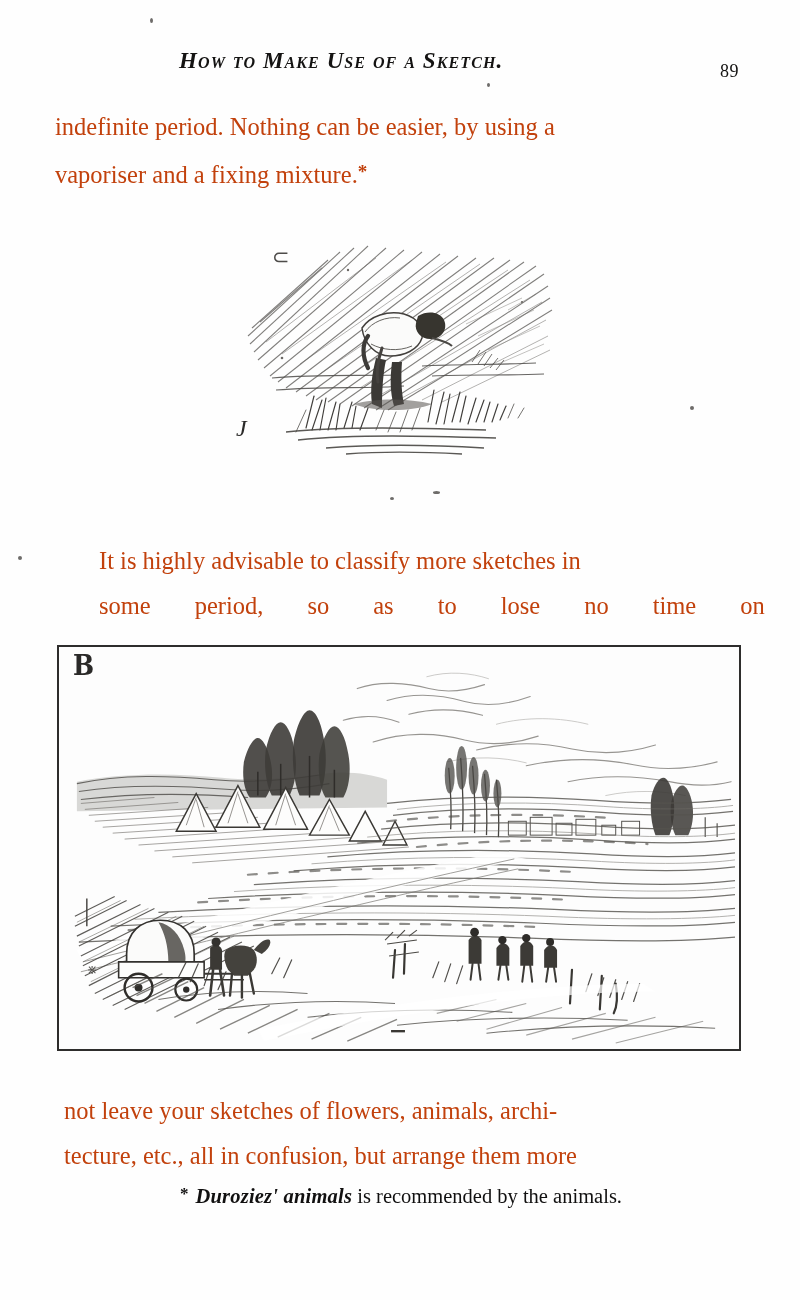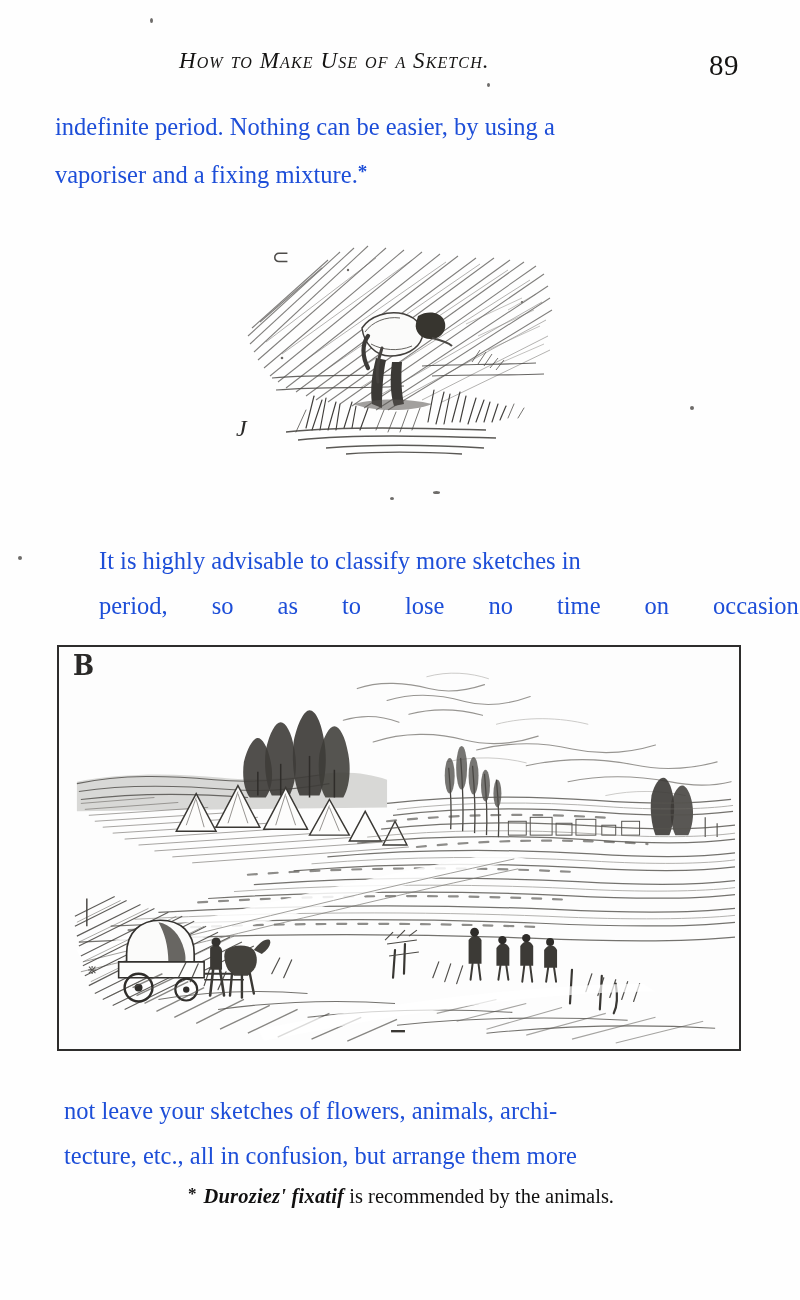--- a/index.html
+++ b/index.html
@@ -37,40 +37,41 @@
   }
   .runhead-title {
     flex: 0 0 auto;
     margin-left: 124px;
     font-style: italic;
     font-variant: small-caps;
     font-size: 23px;
     letter-spacing: 1.1px;
     white-space: nowrap;
     color: #141312;
+    font-weight: bold;
   }
   .runhead-folio {
     position: absolute;
     right: 6px;
     bottom: 0;
-    font-size: 29px;
+    font-size: 18px;
     letter-spacing: 0.5px;
     color: #141312;
   }
 
   
   .para {
     position: absolute;
     left: 55px;
     width: 692px;
     font-size: 24.5px;
     line-height: 45px;
     text-align: justify;
     text-justify: inter-word;
-    color: #1d4ed8;
+    color: #c2410c;
   }
   .para.p1 { top: 104px; }
   .para.p2 { top: 538px; text-indent: 44px; }
   .para.p3 { top: 1088px; margin-left: 9px; }
   .para .ln { display: block; white-space: nowrap; }
   .para .ln.just {
     display: flex;
     justify-content: space-between;
   }
   .para .ln.just > span { white-space: pre; }
@@ -310,20 +311,21 @@
   <div class="fig1-mark-j">J</div>
 
   <div class="speck" style="left:390px; top:497px; width:4px; height:3px;"></div>
   <div class="speck" style="left:433px; top:491px; width:7px; height:3px;"></div>
   <div class="speck" style="left:690px; top:406px; width:4px; height:4px;"></div>
   <div class="speck" style="left:18px; top:556px; width:4px; height:4px;"></div>
 
   <div class="para p2">
     <span class="ln">It is highly advisable to  classify more  sketches  in</span>
     <span class="ln just">
+      <span>some</span>
       <span>period,</span>
       <span>so</span>
       <span>as</span>
       <span>to</span>
       <span>lose</span>
       <span>no</span>
       <span>time</span>
       <span>on</span>
       <span>occasion.</span>
 
@@ -616,16 +618,16 @@
       <path d="M334,388 L348,388" stroke="#3a3834" stroke-width="2.4"></path>
     </svg>
   </div>
 
   <div class="para p3">
     <span class="ln">not  leave  your  sketches  of  flowers,  animals,  archi-</span>
     <span class="ln">tecture, etc., all in confusion, but  arrange  them  more</span>
   </div>
 
   <div class="footnote">
-    <span class="star">*</span><span class="ital">Duroziez' fixatif</span><span> is recommended by the animals.</span>
+    <span class="star">*</span><span class="ital">Duroziez' animals</span><span> is recommended by the animals.</span>
   </div>
 
 </div>
 
 </body></html>

